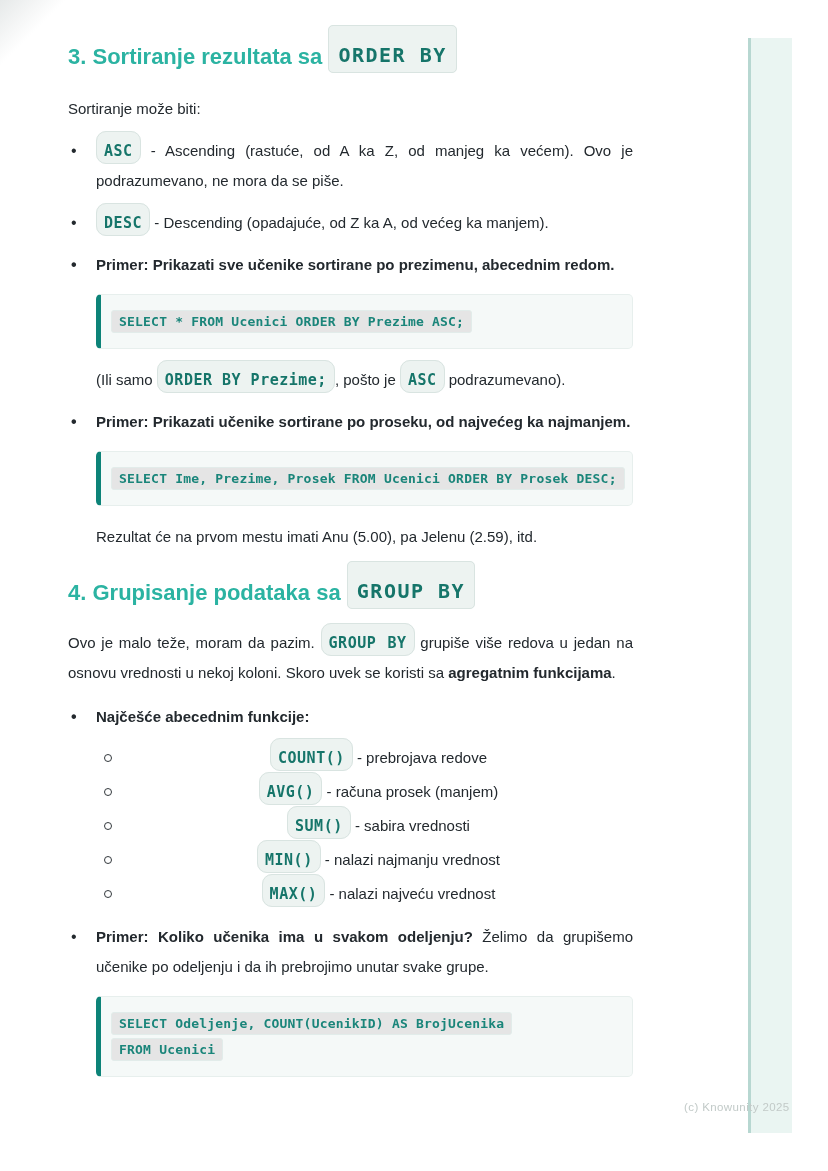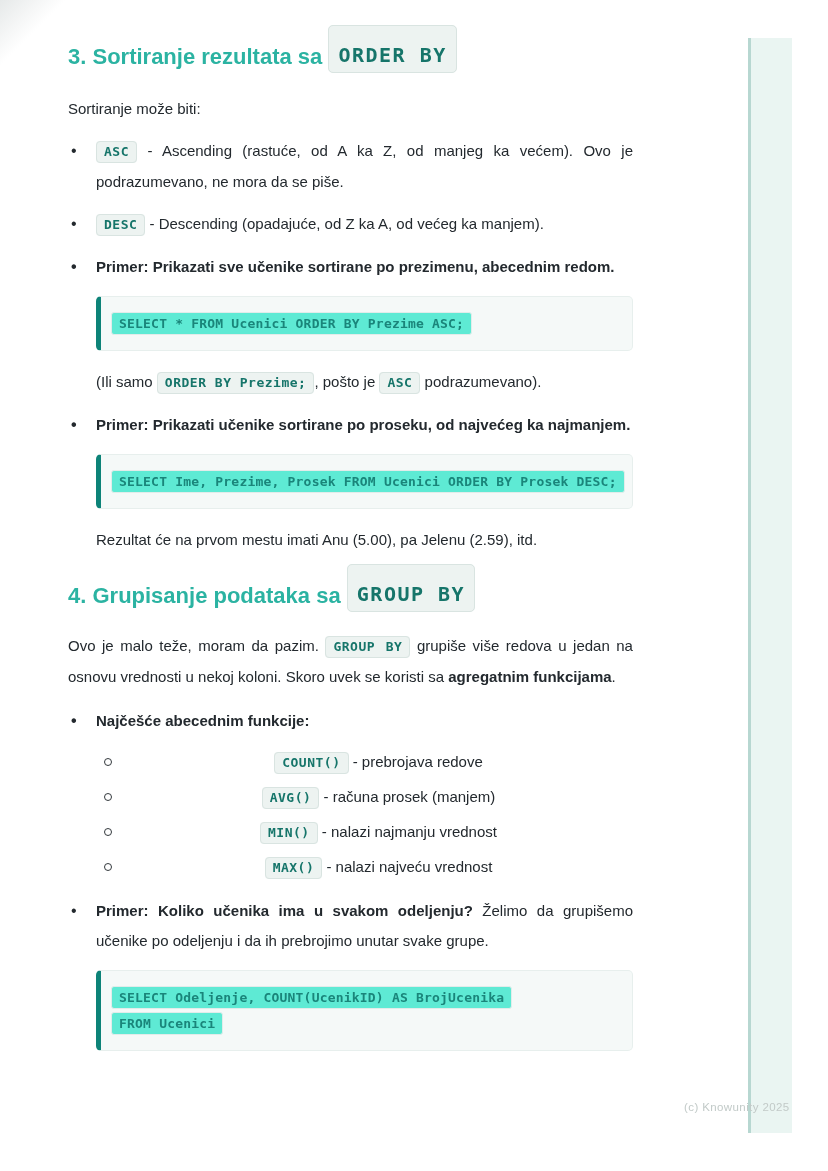--- a/index.html
+++ b/index.html
@@ -14,42 +14,42 @@
   .page{position:absolute;left:0;top:0;width:828px;height:1133px;overflow:hidden;background:#fff;}
   .corner-shade{position:absolute;left:0;top:0;width:72px;height:72px;
     background:linear-gradient(135deg,#e6e9e9 0%,rgba(255,255,255,0) 46%);}
   .side-stripe{position:absolute;left:748px;top:38px;width:44px;height:1095px;
     background:linear-gradient(to right,#b7d7d1 0,#b7d7d1 3px,#eaf5f2 3px,#eaf5f2 100%);}
   .content{position:absolute;left:68px;top:40px;width:565px;}
 
   h3{font-size:22px;font-weight:bold;color:#2bb3a2;margin:0 0 22px 0;line-height:30px;}
   h3.h4{margin:24px 0 20px 0;}
   .badge{font-family:"DejaVu Sans Mono",monospace;font-weight:bold;color:#16756a;
-    background:#edf3f1;border:1px solid #d9e4e1;border-radius:4px;
-    font-size:13px;padding:2px 7px 3px;letter-spacing:0.5px;white-space:nowrap;}
+    background:#edf3f1;border:1px solid #d9e4e1;border-radius:10px;
+    font-size:15px;padding:10px 7px 3px;letter-spacing:0.5px;white-space:nowrap;}
   .badge-lg{font-size:20px;padding:17px 9px 5px;letter-spacing:1.5px;border-radius:5px;vertical-align:2px;}
 
   p{font-size:15px;line-height:30px;margin:0;}
   .mb10{margin-bottom:10px;}
   .mt16{margin-top:16px;}
   .indent{margin-left:28px;}
   .just{text-align:justify;}
   .bold{font-weight:bold;}
 
   .li{position:relative;padding-left:28px;margin:12px 0;font-size:15px;line-height:30px;text-align:justify;}
   .li::before{content:"\2022";position:absolute;left:3px;top:0;font-size:16px;color:#23292e;}
   .li-sub{position:relative;padding-left:56px;margin:6px 0;font-size:15px;line-height:28px;text-align:center;}
   .li-sub::before{content:"";position:absolute;left:36px;top:10px;width:6px;height:6px;
     border:1.5px solid #33393d;border-radius:50%;background:transparent;}
 
   .codeblock{margin:14px 0 16px 28px;background:#f5f9f8;border:1px solid #e7efed;
     border-left:5px solid #0d8378;border-radius:5px;padding:15px 10px;}
   .codeblock.tight{}
   .codeline{display:table;font-family:"DejaVu Sans Mono",monospace;font-size:13px;font-weight:bold;
-    color:#1a857a;background:#5eead4;border:1px solid #e2ecea;border-radius:3px;
+    color:#1a857a;background:#e5e5e5;border:1px solid #e2ecea;border-radius:3px;
     padding:3px 7px;margin:0 0 3px 0;white-space:nowrap;letter-spacing:0.2px;}
   .codeline:last-child{margin-bottom:0;}
 
   .watermark{position:absolute;left:684px;top:1101px;font-size:11.5px;color:#c2cac8;
     letter-spacing:0.4px;z-index:5;}
 </style>
 </head>
 <body>
 
 <div class="page">
@@ -83,20 +83,21 @@
     <p class="indent">Rezultat će na prvom mestu imati Anu (5.00), pa Jelenu (2.59), itd.</p>
 
     <h3 class="h4"><span>4. Grupisanje podataka sa</span> <span class="badge badge-lg">GROUP BY</span></h3>
 
     <p class="just"><span>Ovo je malo teže, moram da pazim. </span><span class="badge">GROUP BY</span><span> grupiše više redova u jedan na osnovu vrednosti u nekoj koloni. Skoro uvek se koristi sa </span><span class="bold">agregatnim funkcijama</span><span>.</span></p>
 
     <div class="li bold" style="margin-top:14px;"><span>Najčešće abecednim funkcije:</span></div>
 
     <div class="li-sub"><span class="badge">COUNT()</span> <span>- prebrojava redove</span></div>
     <div class="li-sub"><span class="badge">AVG()</span> <span>- računa prosek (manjem)</span></div>
+    <div class="li-sub"><span class="badge">SUM()</span> <span>- sabira vrednosti</span></div>
     <div class="li-sub"><span class="badge">MIN()</span> <span>- nalazi najmanju vrednost</span></div>
     <div class="li-sub"><span class="badge">MAX()</span> <span>- nalazi najveću vrednost</span></div>
 
     <div class="li" style="margin-top:14px;"><span class="bold">Primer: Koliko učenika ima u svakom odeljenju?</span><span> Želimo da grupišemo učenike po odeljenju i da ih prebrojimo unutar svake grupe.</span></div>
 
     <div class="codeblock tight">
       <span class="codeline">SELECT Odeljenje, COUNT(UcenikID) AS BrojUcenika</span>
       <span class="codeline">FROM Ucenici</span>
     </div>
 

